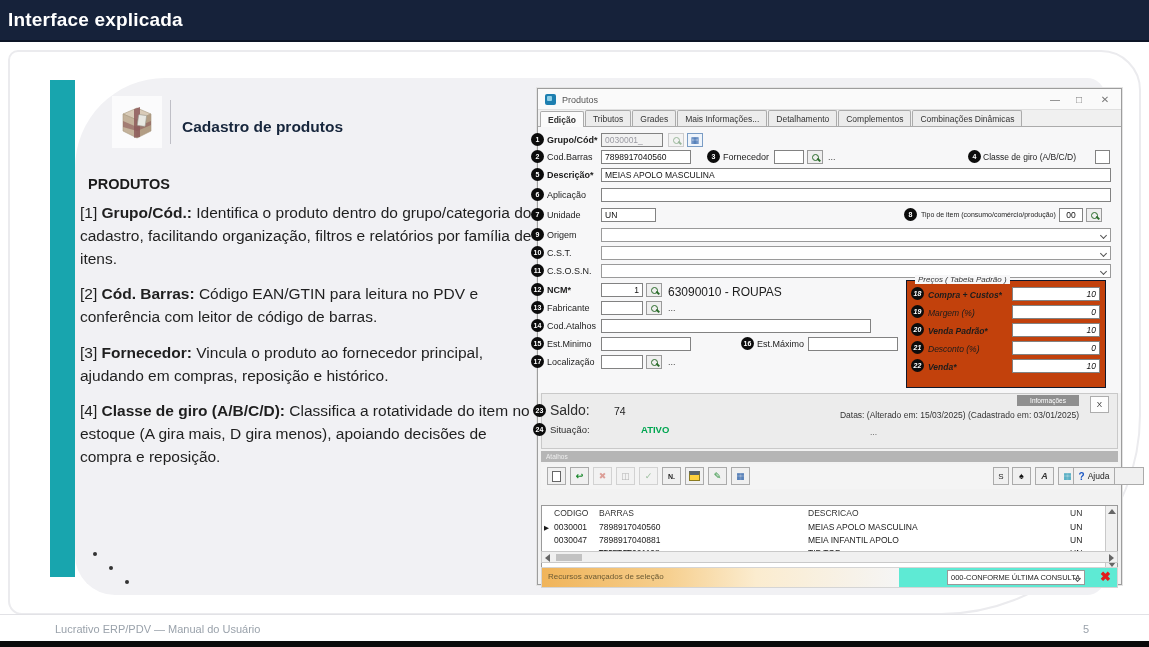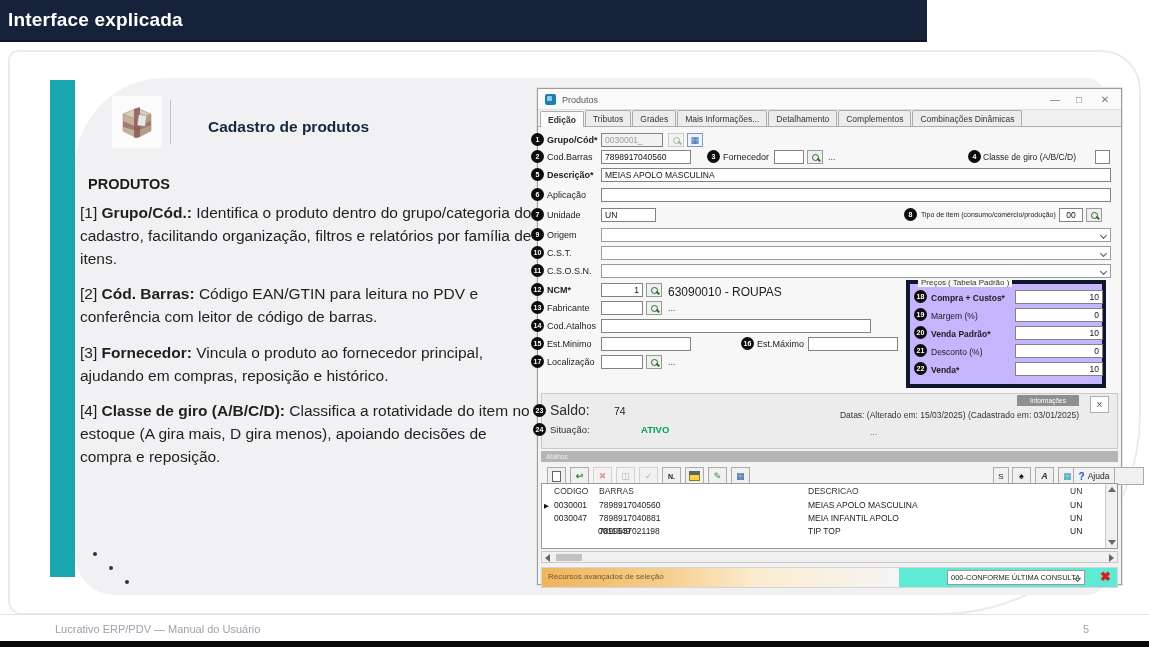--- a/index.html
+++ b/index.html
@@ -1,33 +1,33 @@
 <!DOCTYPE html>
 <html><head>
 <meta charset="utf-8">
 <style>
   * { margin:0; padding:0; box-sizing:border-box; }
   html,body { width:1149px; height:647px; }
   body { font-family:"Liberation Sans", sans-serif; background:#ffffff; position:relative; overflow:hidden; }
 
   
-  .top-bar { position:absolute; left:0; top:0; width:927px; height:42px; background:#16223a; border-bottom:2px solid #0d1526; }
+  .top-bar { position:absolute; left:0; top:0; width:1149px; height:42px; background:#16223a; border-bottom:2px solid #0d1526; }
   .top-bar h1 { color:#ffffff; font-size:19px; font-weight:bold; padding:9px 0 0 8px; letter-spacing:.2px; }
   .deco-frame { position:absolute; left:8px; top:50px; right:8px; bottom:32px; border:2px solid #ebebee; border-radius:10px 40px 200px 14px; background:transparent; }
   .bottom-strip { position:absolute; left:0; bottom:0; width:1149px; height:6px; background:#0a0a0a; }
   .footer-line { position:absolute; left:0; right:0; bottom:32px; height:1px; background:#e2e2e6; }
   .footer-text { position:absolute; left:55px; bottom:12px; font-size:11px; color:#9aa2ab; }
   .footer-page { position:absolute; right:60px; bottom:12px; font-size:11px; color:#9aa2ab; }
 
   
   .accent-bar { position:absolute; left:50px; top:80px; width:25px; height:497px; background:#18a5ae; }
   .card { position:absolute; left:75px; top:78px; width:1030px; height:517px; background:#f1f1f4; border-radius:90px 18px 18px 40px; }
   .card-head-icon { position:absolute; left:112px; top:96px; width:50px; height:52px; background:#fbfbfc; display:flex; align-items:center; justify-content:center; }
   .card-head-divider { position:absolute; left:170px; top:100px; width:1px; height:44px; background:#bfbfc6; }
-  .card-heading { position:absolute; left:182px; top:118px; font-size:15.5px; font-weight:bold; color:#17263c;margin-left:26px; }
+  .card-heading { position:absolute; left:182px; top:118px; font-size:15.5px; font-weight:bold; color:#17263c; }
   .section-title { position:absolute; left:88px; top:176px; font-size:14.5px; font-weight:bold; color:#1a1a1a; }
   .paras { position:absolute; left:80px; top:202px; width:462px; }
   .paras p { font-size:15.5px; color:#1f1f1f; line-height:1.47; margin-bottom:13px; }
   .paras b { font-weight:bold; }
   .dot { position:absolute; width:4px; height:4px; border-radius:50%; background:#333; }
 
   
   .win { position:absolute; left:537px; top:88px; width:585px; height:497px; background:#f2f2f2; border:1px solid #9d9d9d; box-shadow:0 0 0 1px #e4e4e4; font-size:9px; color:#222; }
   .win-titlebar { position:absolute; left:0; top:0; right:0; height:21px; background:#fafafa; border-bottom:1px solid #e0e0e0; }
   .win-app-icon { position:absolute; left:7px; top:5px; width:11px; height:11px; background:#1d7fb0; border-radius:2px; }
@@ -45,21 +45,21 @@
   .field.dim { color:#9a9aa2; background:#f2f2f2; }
   .field.num { text-align:right; }
   .combo { position:absolute; height:14px; background:#ffffff; border:1px solid #9a9a9a; }
   .chev { position:absolute; right:4px; top:4px; width:5px; height:5px; border-right:1px solid #555; border-bottom:1px solid #555; transform:rotate(45deg); }
   .magbtn { position:absolute; width:16px; height:14px; background:#efefef; border:1px solid #9a9a9a; display:flex; align-items:center; justify-content:center; }
   .magbtn.dim { opacity:.45; }
   .mag { width:7px; height:7px; border:1.5px solid #2a6b2a; border-radius:50%; position:relative; }
   .mag:after { content:""; position:absolute; width:4px; height:1.5px; background:#2a6b2a; transform:rotate(45deg); right:-3px; bottom:-1px; }
   .gridbtn { position:absolute; width:16px; height:14px; background:#eef4fb; border:1px solid #7a9cc4; color:#2a5fa8; font-size:9px; line-height:12px; text-align:center; }
   .dots3 { position:absolute; font-size:9px; color:#444; }
-  .fieldset { position:absolute; border:4px solid #0f172a; background:#c4b5fd; }
+  .fieldset { position:absolute; border:1px solid #0f172a; background:#c2410c;font-style:italic; }
   .fieldset .legend { position:absolute; top:-6px; left:8px; background:#f7f7f8; padding:0 3px; font-size:8px; color:#333; }
   .prow-label { position:absolute; font-size:8.5px; color:#1c1c1c; white-space:nowrap; }
   .prow-label.b { font-weight:bold; }
 
   .status-panel { position:absolute; left:3px; top:304px; right:3px; height:56px; background:#ececec; border:1px solid #c9c9c9; }
   .saldo-label { position:absolute; left:8px; top:8px; font-size:14px; color:#2e2e2e; }
   .saldo-value { position:absolute; left:72px; top:11px; font-size:10.5px; color:#222; }
   .sit-label { position:absolute; left:8px; top:30px; font-size:9.5px; color:#2e2e2e; }
   .sit-value { position:absolute; left:72px; top:30px; font-size:9.5px; font-weight:bold; }
   .datas { position:absolute; right:38px; top:16px; font-size:8.5px; color:#333; text-align:right; }
@@ -68,21 +68,21 @@
   .xclose-btn { position:absolute; right:8px; top:2px; width:19px; height:17px; background:#fdfdfd; border:1px solid #adadad; font-size:8px; color:#333; text-align:center; line-height:16px; }
 
   .atalhos-bar { position:absolute; left:3px; top:362px; right:3px; height:11px; background:#b5b5b5; color:#eee; font-size:6.5px; line-height:11px; padding-left:5px; }
   .toolbar { position:absolute; left:3px; top:375px; right:3px; height:25px; background:#f4f4f4; }
   .tbtn { position:absolute; top:3px; width:19px; height:18px; background:#f0f0f0; border:1px solid #ababab; display:flex; align-items:center; justify-content:center; font-size:9px; }
   .tbtn.dim { opacity:.45; }
   .pg-ic { width:9px; height:11px; background:#fff; border:1px solid #666; }
   .hl-ic { width:11px; height:10px; background:#ffd23e; border:1px solid #8a7a20; border-top:4px solid #5a656d; }
   .help-btn { position:absolute; top:3px; height:18px; background:#f0f0f0; border:1px solid #ababab; display:flex; align-items:center; justify-content:center; font-size:8.5px; gap:3px; }
 
-  .grid { position:absolute; left:3px; top:394px; right:3px; height:66px; background:#ffffff; border:1px solid #9a9a9a; }
+  .grid { position:absolute; left:3px; top:416px; right:3px; height:66px; background:#ffffff; border:1px solid #9a9a9a; }
   .grow { position:absolute; left:0; right:13px; height:13px; font-size:8.5px; color:#1a1a1a; }
   .grow span { position:absolute; white-space:nowrap; }
   .vsb { position:absolute; right:0; top:0; bottom:0; width:12px; background:#f0f0f0; border-left:1px solid #c9c9c9; }
   .sb-arrow { position:absolute; left:2px; width:0; height:0; border-left:4px solid transparent; border-right:4px solid transparent; }
   .hsb { position:absolute; left:3px; right:3px; top:462px; height:12px; background:#f0f0f0; border:1px solid #c9c9c9; }
   .hsb-thumb { position:absolute; left:14px; top:2px; width:26px; height:7px; background:#c2c2c2; }
   .hl-arrow { width:0; height:0; border-top:4px solid transparent; border-bottom:4px solid transparent; position:absolute; top:2px; }
 
   .fbar { position:absolute; left:3px; top:478px; right:3px; height:21px; background:#5eead4; border:1px solid #d5d5d5; }
   .fbar-orange { position:absolute; left:0; top:0; bottom:0; width:62%; background:linear-gradient(90deg,#f0b45a 0%, #f6cf8e 35%, #fbeccf 60%, #f5f5f5 100%); font-size:8px; color:#6b5a33; line-height:18px; padding-left:6px; }

